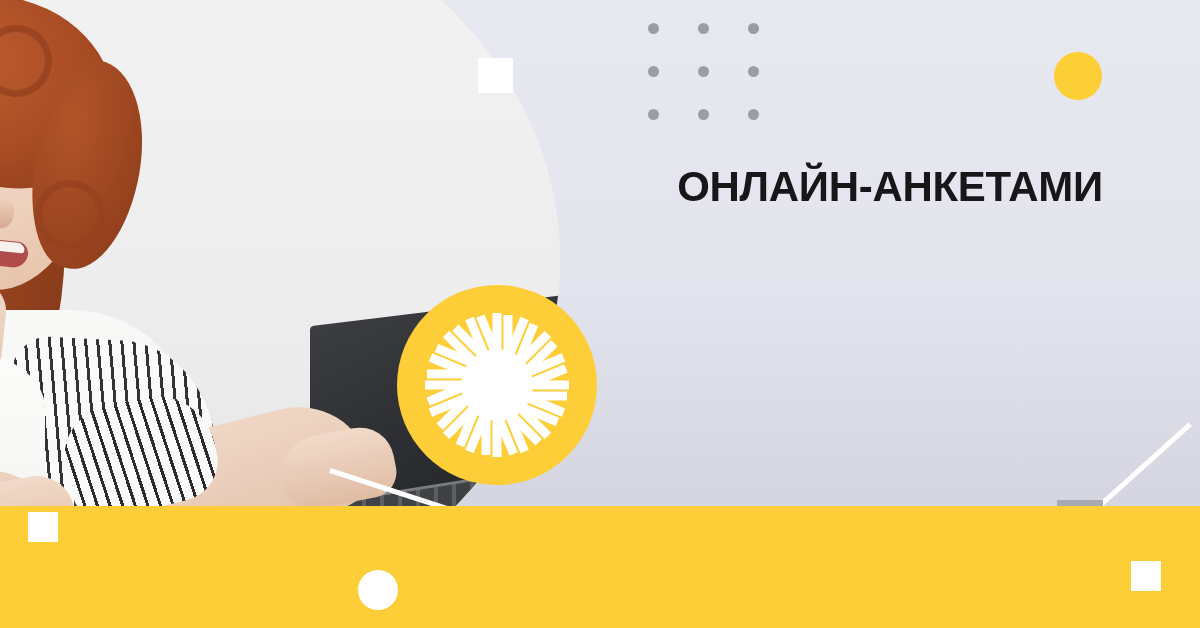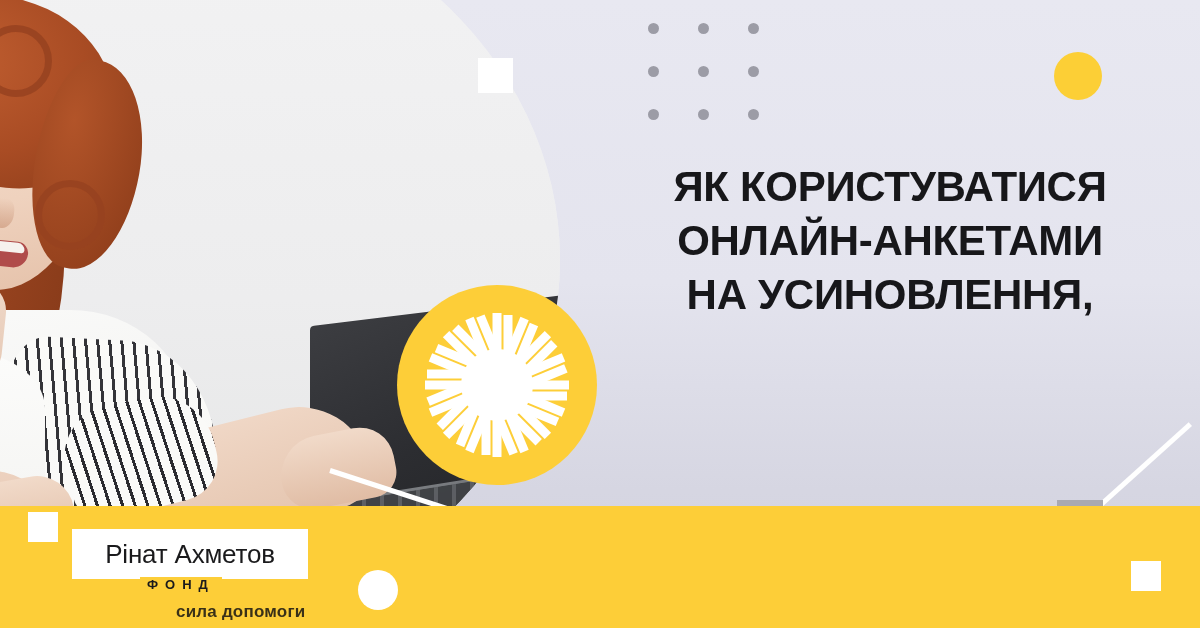--- a/index.html
+++ b/index.html
@@ -396,31 +396,23 @@
         <g transform="rotate(337.5 100 100)">
             <line x1="100" y1="28" x2="100" y2="66"></line>
             <line x1="111" y1="30" x2="111" y2="68"></line>
           </g>
       </g>
       <circle cx="100" cy="100" r="36" fill="#FFFFFF"></circle>
     </svg>
   </div>
 
   <div class="headline">
-    <div class="line">ЯК КОРИСТУВАТИСЯ</div>
     <div class="line">ОНЛАЙН-АНКЕТАМИ</div>
-    <div class="line">НА УСИНОВЛЕННЯ,</div>
   </div>
 
 
   <div class="band"></div>
   <div class="sq-white-bl"></div>
   <div class="sq-white-br"></div>
   <div class="circle-white-band"></div>
 
-  <div class="logo">
-    <div class="logo-frame"></div>
-    <div class="logo-name">Рінат Ахметов</div>
-    <div class="logo-fond">ФОНД</div>
-    <div class="logo-tag">сила допомоги</div>
-  </div>
 
 </div>
 
 </body></html>

